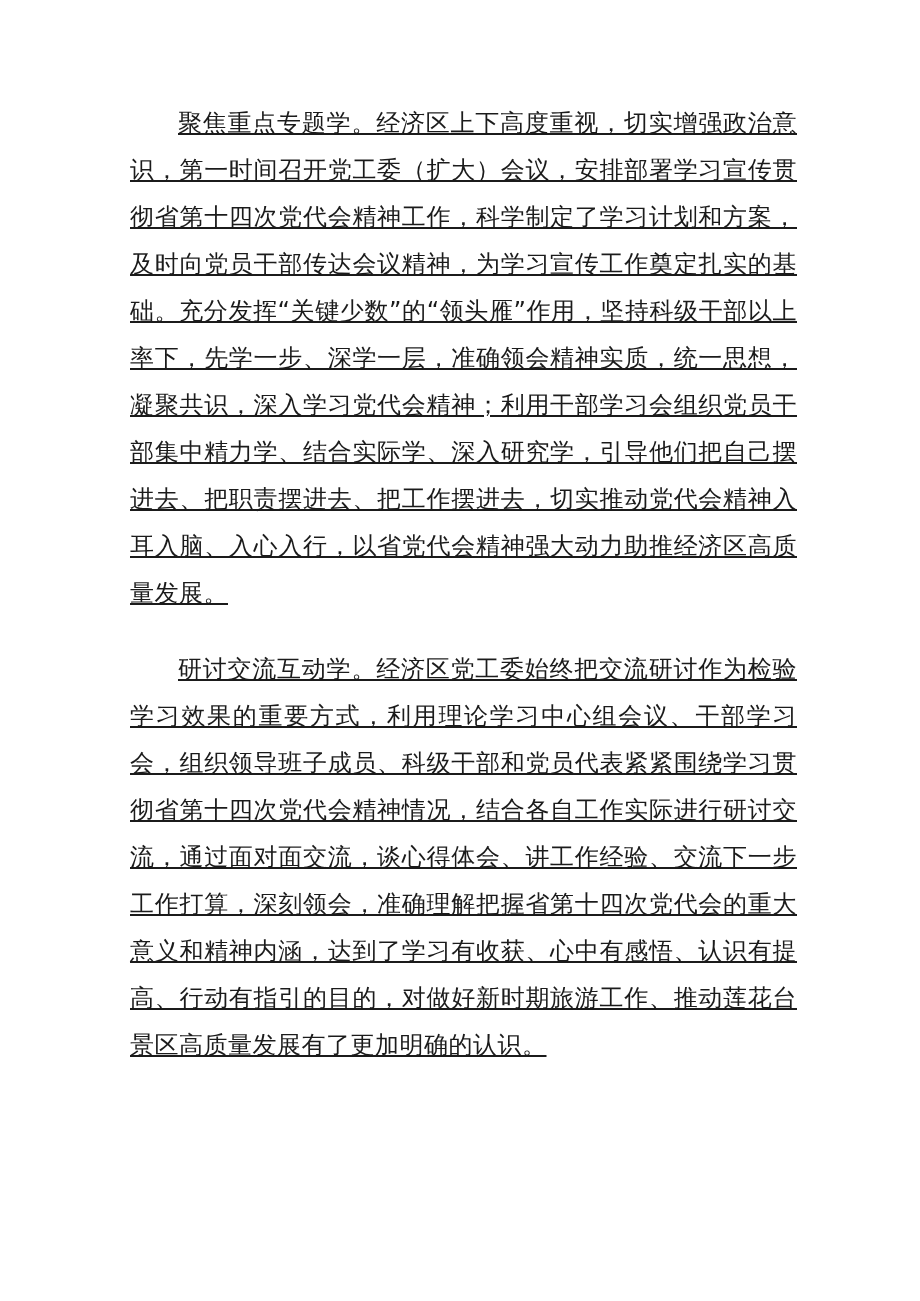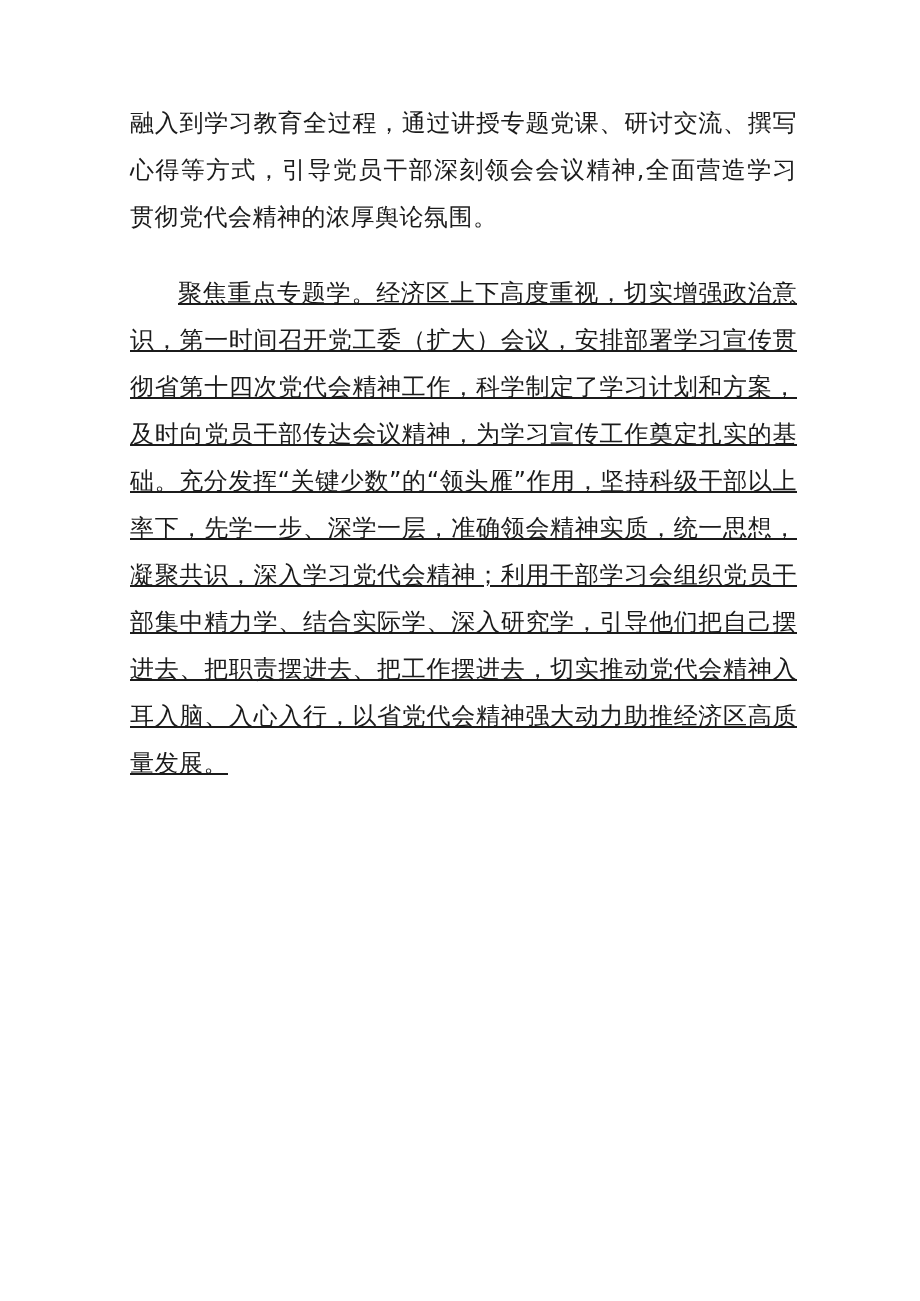--- a/index.html
+++ b/index.html
@@ -35,15 +35,15 @@
     text-decoration: underline;
   }
   .page p:last-child {
     margin-bottom: 0;
   }
 </style>
 </head>
 <body>
 
 <div class="page">
-  <p>融入到学习教育全过程，通过讲授专题党课、研讨交流、撰写心得等方式，引导党员干部深刻领会会议精神,全面营造学习贯彻党代会精神的浓厚舆论氛围。</p>
   <p class="indent">聚焦重点专题学。经济区上下高度重视，切实增强政治意识，第一时间召开党工委（扩大）会议，安排部署学习宣传贯彻省第十四次党代会精神工作，科学制定了学习计划和方案，及时向党员干部传达会议精神，为学习宣传工作奠定扎实的基础。充分发挥“关键少数”的“领头雁”作用，坚持科级干部以上率下，先学一步、深学一层，准确领会精神实质，统一思想，凝聚共识，深入学习党代会精神；利用干部学习会组织党员干部集中精力学、结合实际学、深入研究学，引导他们把自己摆进去、把职责摆进去、把工作摆进去，切实推动党代会精神入耳入脑、入心入行，以省党代会精神强大动力助推经济区高质量发展。</p>
+  <p class="indent">研讨交流互动学。经济区党工委始终把交流研讨作为检验学习效果的重要方式，利用理论学习中心组会议、干部学习会，组织领导班子成员、科级干部和党员代表紧紧围绕学习贯彻省第十四次党代会精神情况，结合各自工作实际进行研讨交流，通过面对面交流，谈心得体会、讲工作经验、交流下一步工作打算，深刻领会，准确理解把握省第十四次党代会的重大意义和精神内涵，达到了学习有收获、心中有感悟、认识有提高、行动有指引的目的，对做好新时期旅游工作、推动莲花台景区高质量发展有了更加明确的认识。</p>
 </div>
 
 </body></html>

